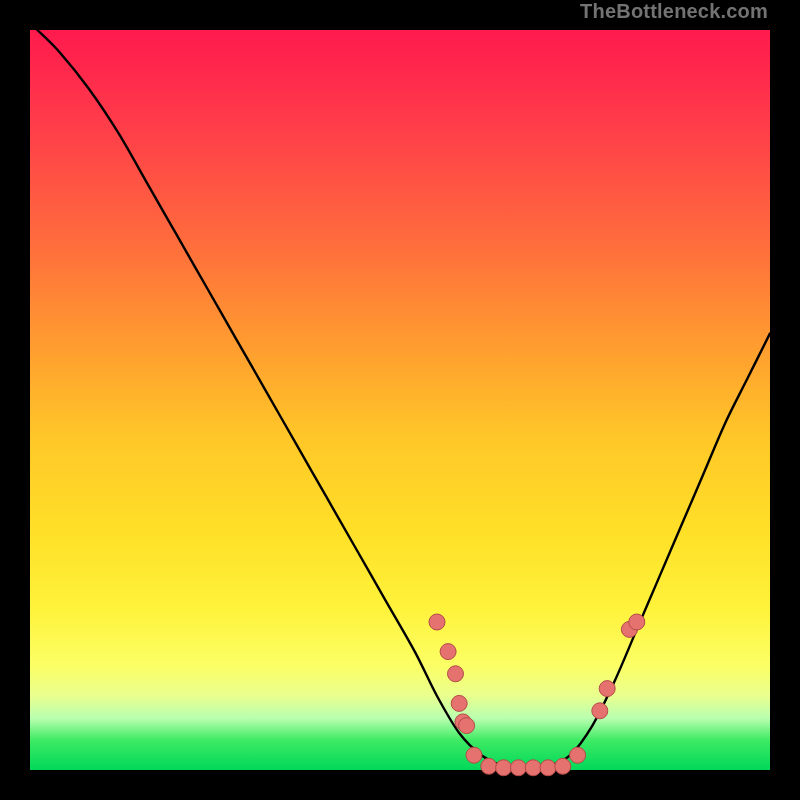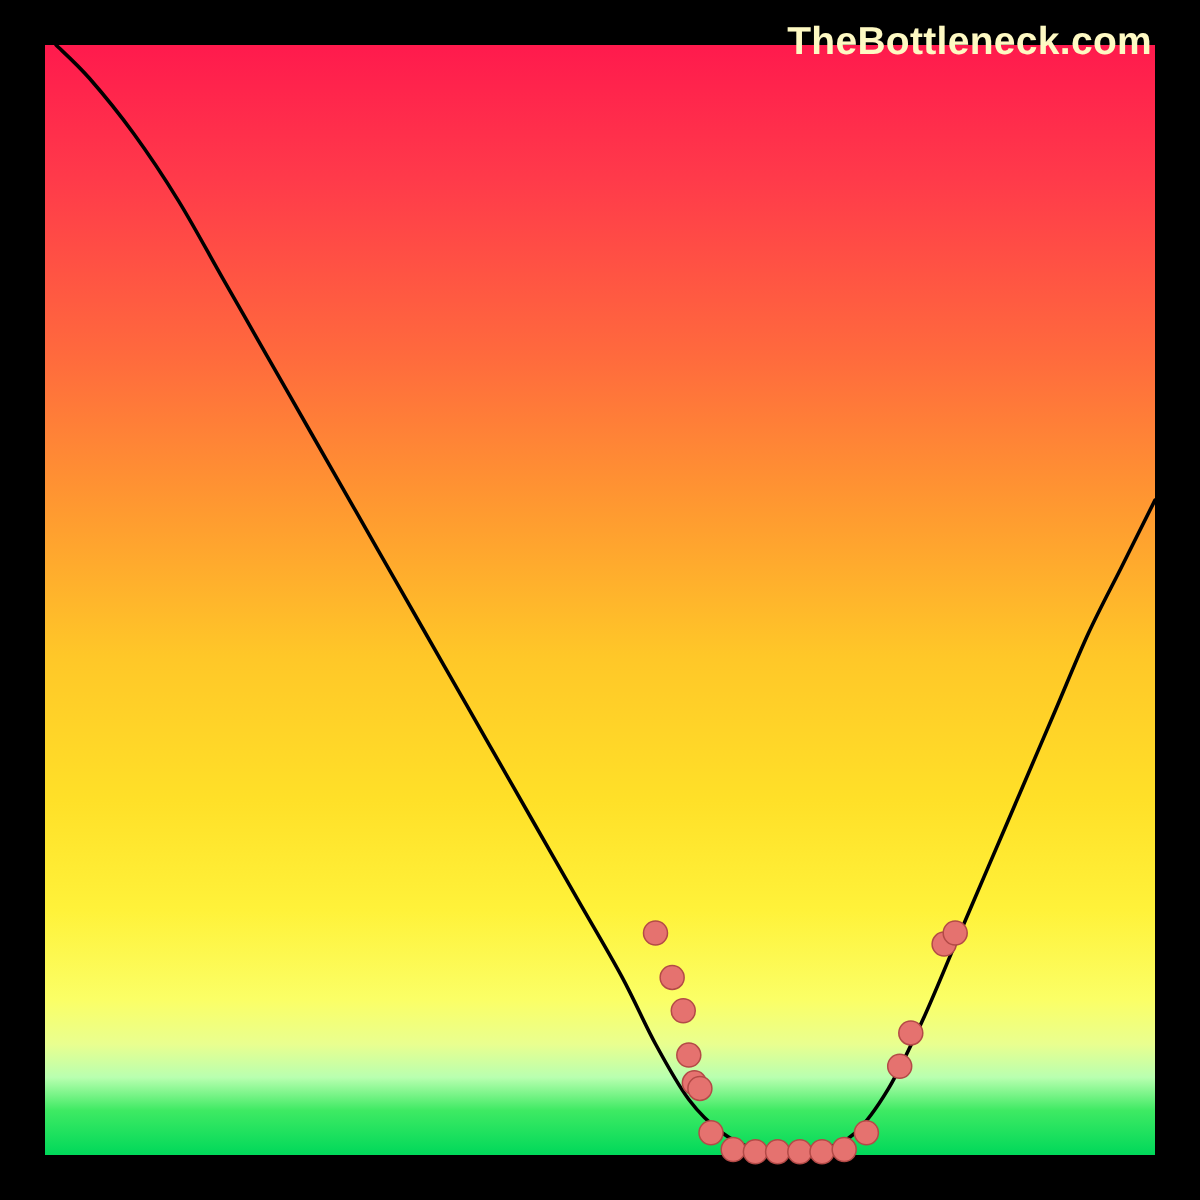--- a/index.html
+++ b/index.html
@@ -37,27 +37,26 @@
       #e9ff8f 90%,
       #b9ffb0 93%,
       #3eea63 96%,
       #00d85a 100%
     );
   }
   .watermark {
     position: absolute;
     top: 0px;
     right: 32px;
-    color: #fef9c3;
-    font-size: 26px;
+    color: #737373;
+    font-size: 20px;
     font-weight: 600;
     letter-spacing: 0.2px;
     white-space: nowrap;
     user-select: none;
-    margin-top: 12px;
   }
   svg.curve {
     position: absolute;
     left: 0;
     top: 0;
     width: 740px;
     height: 740px;
     overflow: visible;
   }
 </style>

